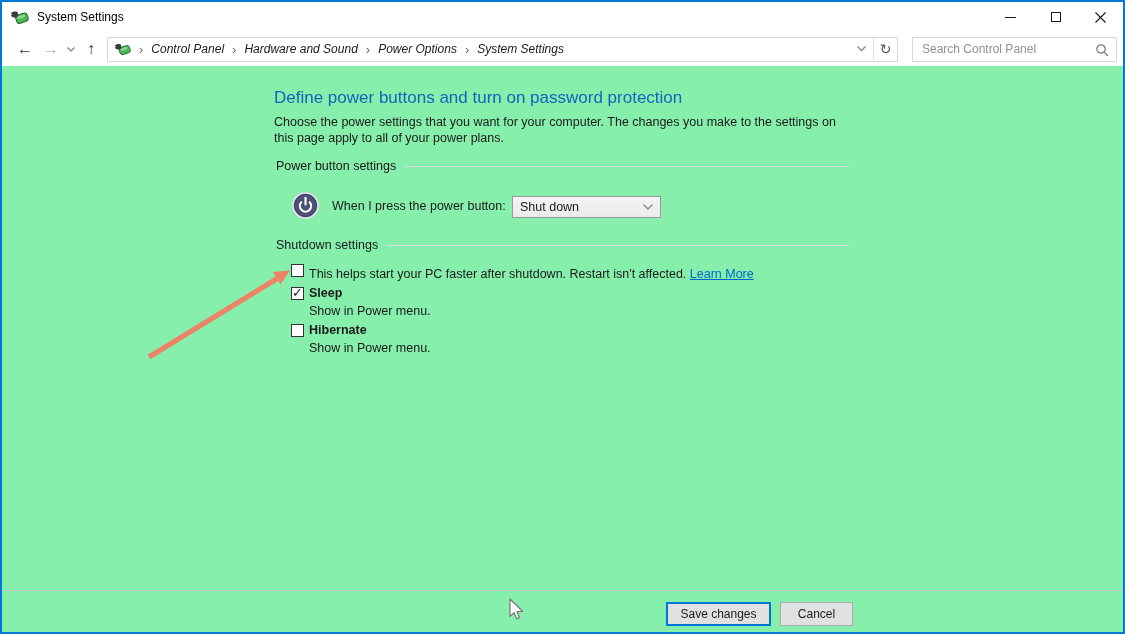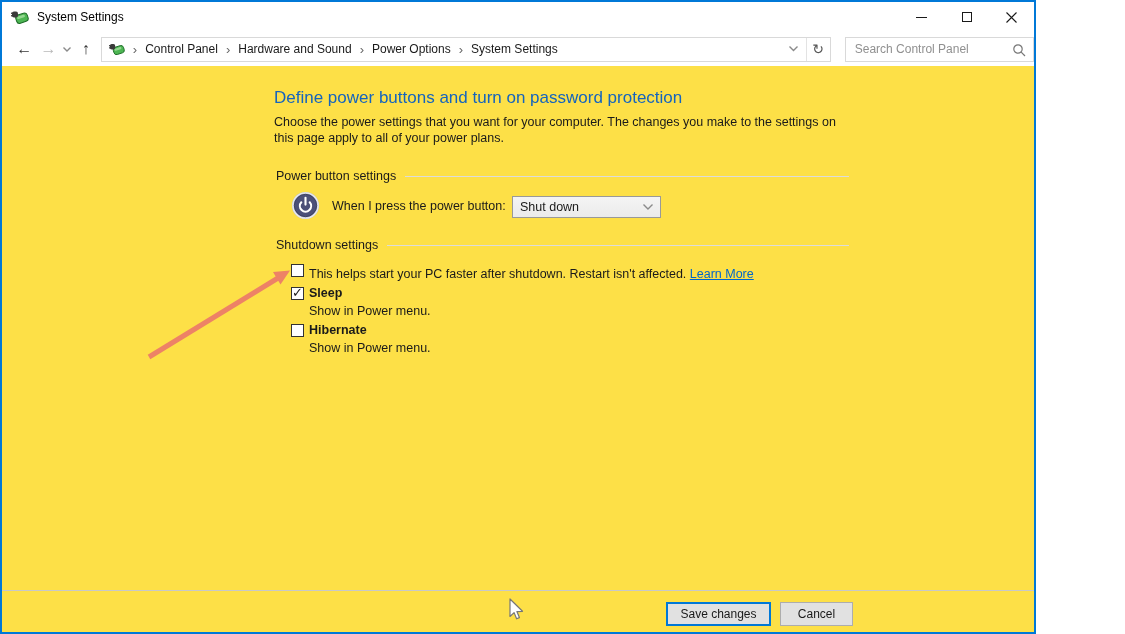--- a/index.html
+++ b/index.html
@@ -1,17 +1,17 @@
 <!DOCTYPE html>
 <html><head>
 <meta charset="utf-8">
 <style>
   * { box-sizing: border-box; margin: 0; padding: 0; }
   body { font-family: "Liberation Sans", sans-serif; background: #fff; }
-  .window { position: relative; width: 1036px; height: 634px; border: 2px solid #0078d7; background: #fde047; overflow: hidden; }
+  .window { position: relative; width: 1125px; height: 634px; border: 2px solid #0078d7; background: #86efac; overflow: hidden; }
 
   
   .titlebar { position: absolute; top: 0; left: 0; right: 0; height: 30px; display: flex; align-items: center; background: #fff; }
   .app-icon { margin-left: 9px; width: 18px; height: 18px; }
   .title-text { margin-left: 8px; font-size: 12px; color: #000; }
   .win-controls { position: absolute; right: 0; top: 0; height: 30px; display: flex; }
   .win-btn { width: 45px; height: 30px; display: flex; align-items: center; justify-content: center; cursor: default; }
   .min-glyph { width: 11px; height: 1px; background: #1a1a1a; }
   .max-glyph { width: 10px; height: 10px; border: 1px solid #1a1a1a; }
 
@@ -20,37 +20,37 @@
   .nav-btn { display: flex; align-items: center; justify-content: center; height: 26px; font-size: 16px; color: #333; }
   .nav-back { width: 22px; }
   .nav-fwd { width: 22px; margin-left: 4px; color: #b8b8b8; }
   .nav-hist { width: 14px; margin-left: 2px; }
   .nav-up { width: 22px; margin-left: 2px; }
   .chev-svg { stroke: #8a8a8a; fill: none; stroke-width: 1.4; }
 
   .addressbar { margin-left: 5px; width: 791px; height: 25px; border: 1px solid #d9d9d9; display: flex; align-items: center; font-size: 12px; color: #1a1a1a; background: #fff; }
   .addr-icon { margin-left: 7px; width: 16px; height: 16px; flex: 0 0 auto; }
   .crumb-sep { color: #666; margin: 0 8px; font-size: 13px; line-height: 1; }
-  .crumb { white-space: nowrap; }
+  .crumb { white-space: nowrap; font-style: italic; }
   .addr-spacer { flex: 1; }
   .addr-chev { width: 24px; height: 23px; display: flex; align-items: center; justify-content: center; }
   .addr-refresh { width: 24px; height: 23px; border-left: 1px solid #e3e3e3; display: flex; align-items: center; justify-content: center; font-size: 14px; color: #555; }
 
   .searchbox { margin-left: 14px; width: 205px; height: 25px; border: 1px solid #d9d9d9; position: relative; }
   .searchbox input { width: 100%; height: 100%; border: 0; outline: none; font-family: "Liberation Sans", sans-serif; font-size: 12px; padding: 0 26px 0 9px; color: #1a1a1a; }
   .searchbox input::placeholder { color: #909090; }
   .search-mag { position: absolute; right: 7px; top: 5px; }
 
   
   .heading { position: absolute; left: 272px; top: 86px; font-size: 17px; font-weight: 400; color: #1464be; }
   .desc { position: absolute; left: 272px; top: 112px; width: 578px; font-size: 12.5px; line-height: 16px; color: #1a1a1a; }
 
   .section-hdr { position: absolute; left: 274px; width: 573px; display: flex; align-items: center; font-size: 12.5px; color: #1a1a1a; }
   .section-line { flex: 1; height: 1px; background: #dcdcdc; margin-left: 9px; }
-  .sec-power { top: 167px; }
+  .sec-power { top: 157px; }
   .sec-shutdown { top: 236px; }
 
   .power-row { position: absolute; left: 289px; top: 189px; height: 29px; display: flex; align-items: center; }
   .power-label { margin-left: 12px; font-size: 12.5px; color: #1a1a1a; }
 
   .combo { position: absolute; left: 510px; top: 194px; width: 149px; height: 22px; border: 1px solid #999; background: linear-gradient(#f4f4f4, #ebebeb); display: flex; align-items: center; font-size: 12.5px; color: #1a1a1a; }
   .combo-value { padding-left: 7px; flex: 1; }
   .combo-chev { padding-right: 7px; display: flex; align-items: center; }
 
   .options { position: absolute; left: 289px; top: 261px; }

